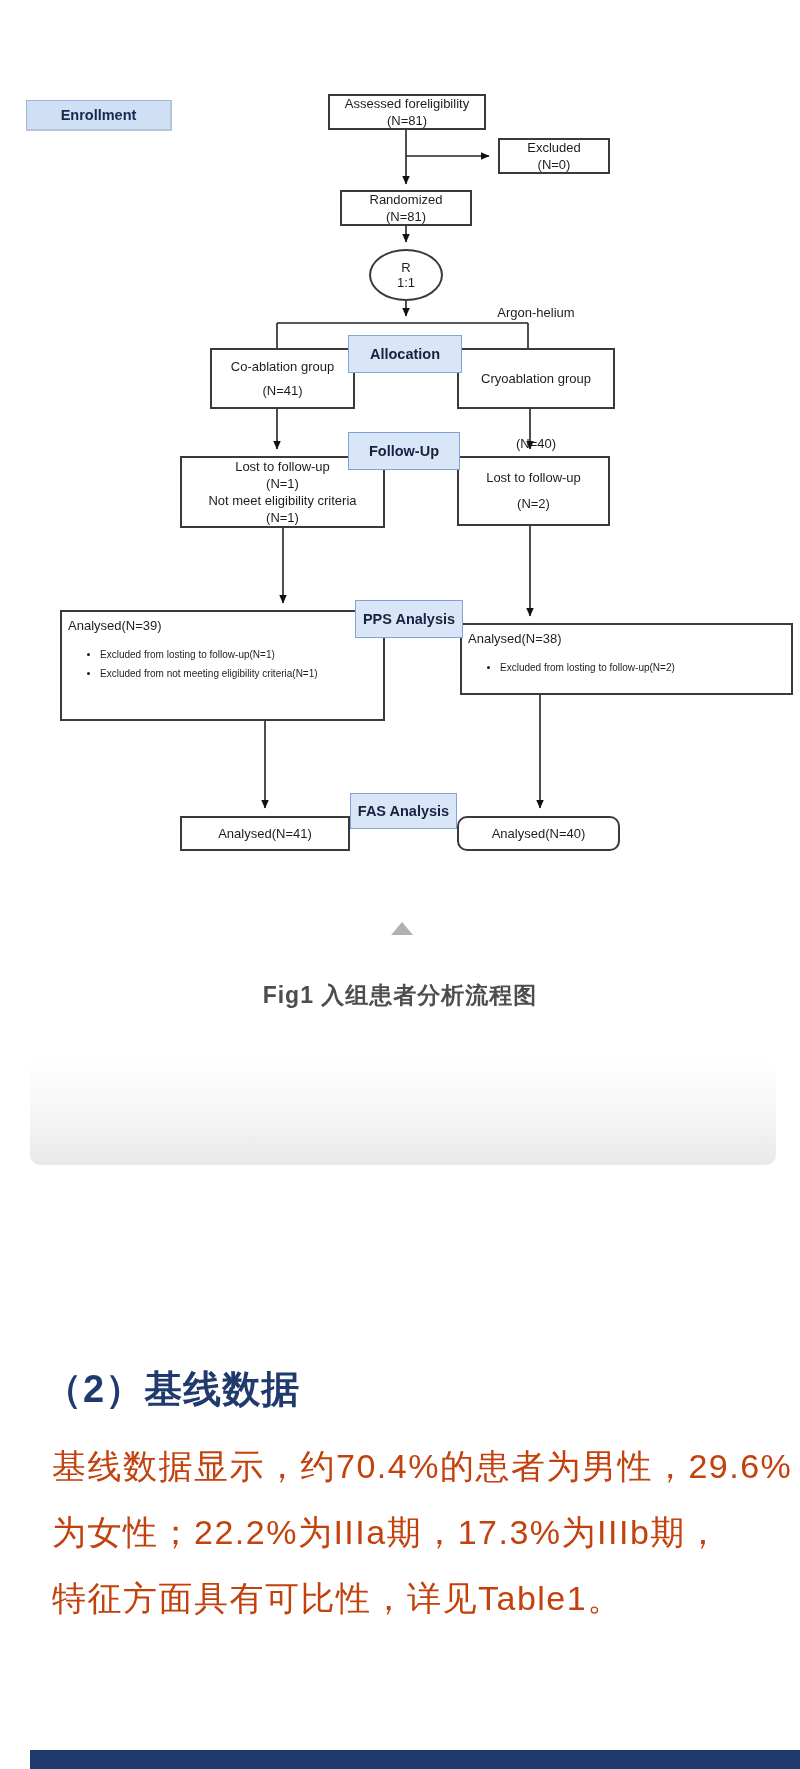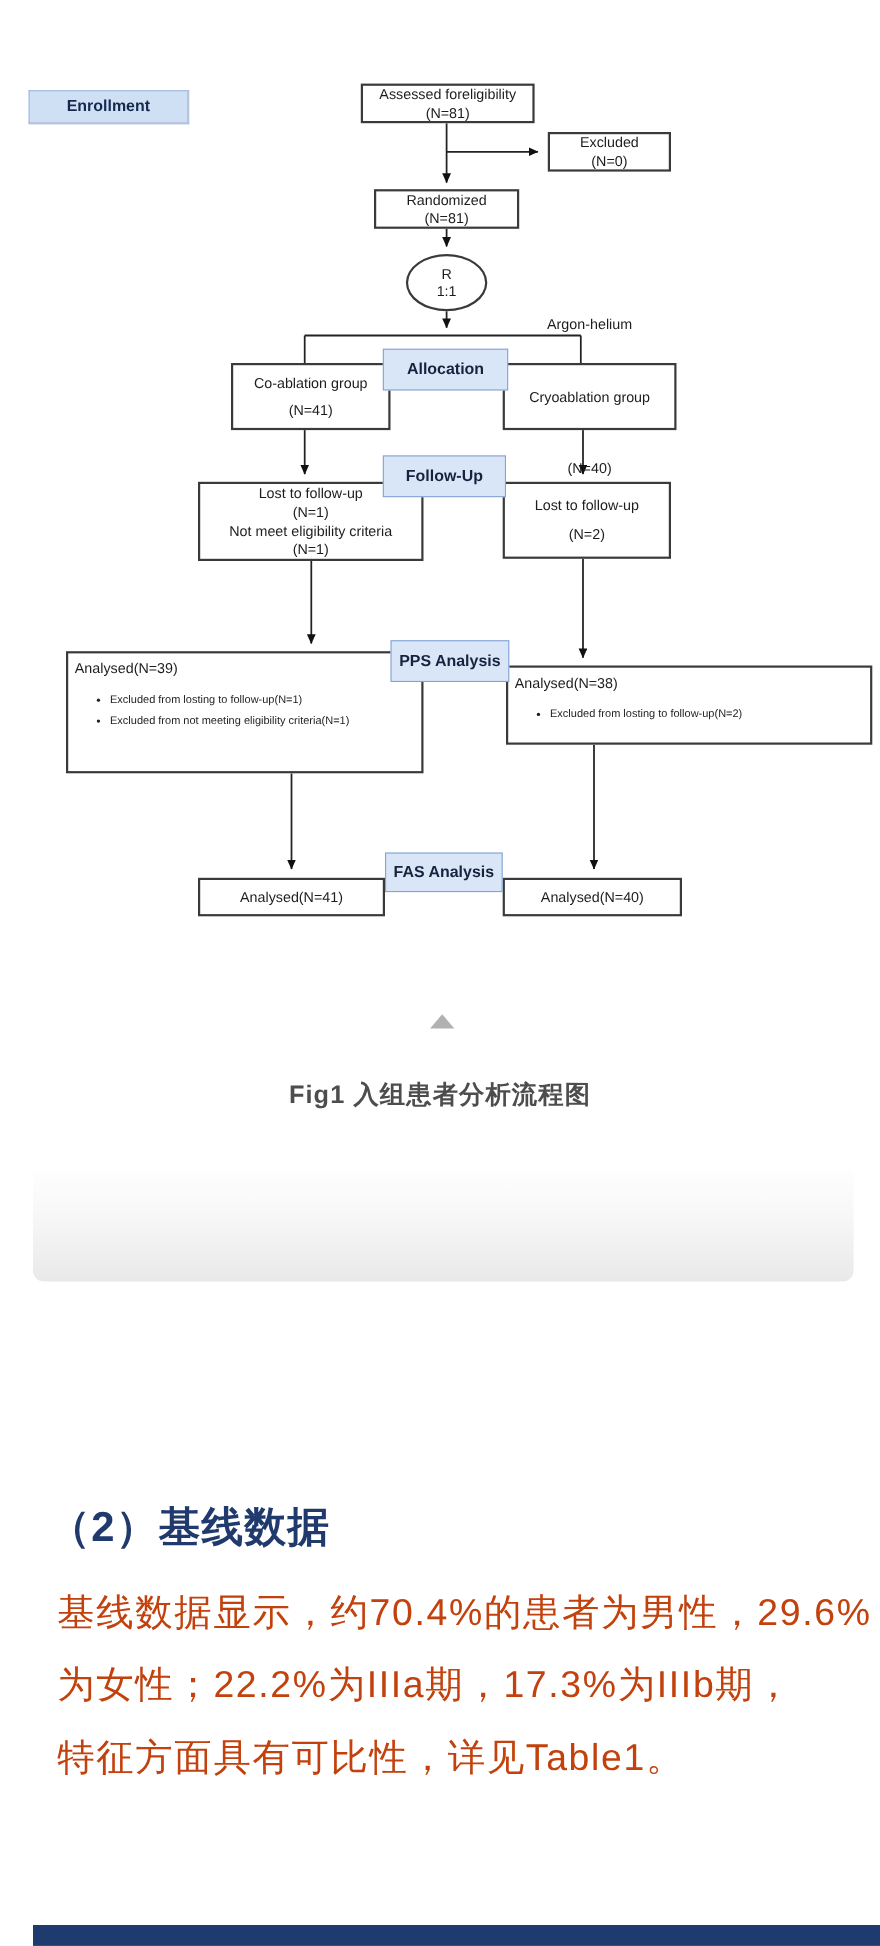--- a/index.html
+++ b/index.html
@@ -1,19 +1,19 @@
 <!DOCTYPE html>
 <html><head>
 <meta charset="utf-8">
 <style>
   html,body{margin:0;padding:0;background:#ffffff;}
   #page{position:relative;width:800px;height:1769px;background:#ffffff;overflow:hidden;
         font-family:"Liberation Sans",sans-serif;}
   
-  #flow{position:absolute;left:0;top:0;width:688px;height:870px;}
+  #flow{position:absolute;left:0;top:18px;width:688px;height:870px;}
   #connectors{position:absolute;left:0;top:0;z-index:0;}
   .fbox{position:absolute;box-sizing:border-box;background:#ffffff;border:2px solid #3a3a3a;
         color:#1d1d1d;font-size:13px;line-height:17px;text-align:center;z-index:1;
         display:flex;flex-direction:column;justify-content:center;}
   .fbox .ln{display:block;}
   .leftalign{display:block;text-align:left;padding:5px 6px;}
   .stage{position:absolute;box-sizing:border-box;background:#d9e6f7;border:1.5px solid #84a3d4;
          color:#16233f;font-weight:bold;font-size:14.5px;display:flex;align-items:center;
          justify-content:center;z-index:2;}
   .enroll{position:absolute;left:26px;top:82px;width:146px;height:31px;background:#cfe0f5;
@@ -132,21 +132,21 @@
       <span class="leftalign">Analysed(N=38)</span>
       <ul class="bullets">
         <li>Excluded from losting to follow-up(N=2)</li>
       </ul>
     </div>
 
     <div class="fbox" style="left:180px;top:798px;width:170px;height:35px;">
       <span class="ln">Analysed(N=41)</span>
     </div>
 
-    <div class="fbox" style="left:457px;top:798px;width:163px;height:35px;">
+    <div class="fbox" style="left:457px;top:798px;width:163px;height:35px;border-radius:10px;">
       <span class="ln">Analysed(N=40)</span>
     </div>
   </div>
 
   <div class="collapse-tri"></div>
   <div class="caption">Fig1 入组患者分析流程图</div>
 
   <div class="fadeband"></div>
 
   <div class="sec-heading">（2）基线数据</div>

